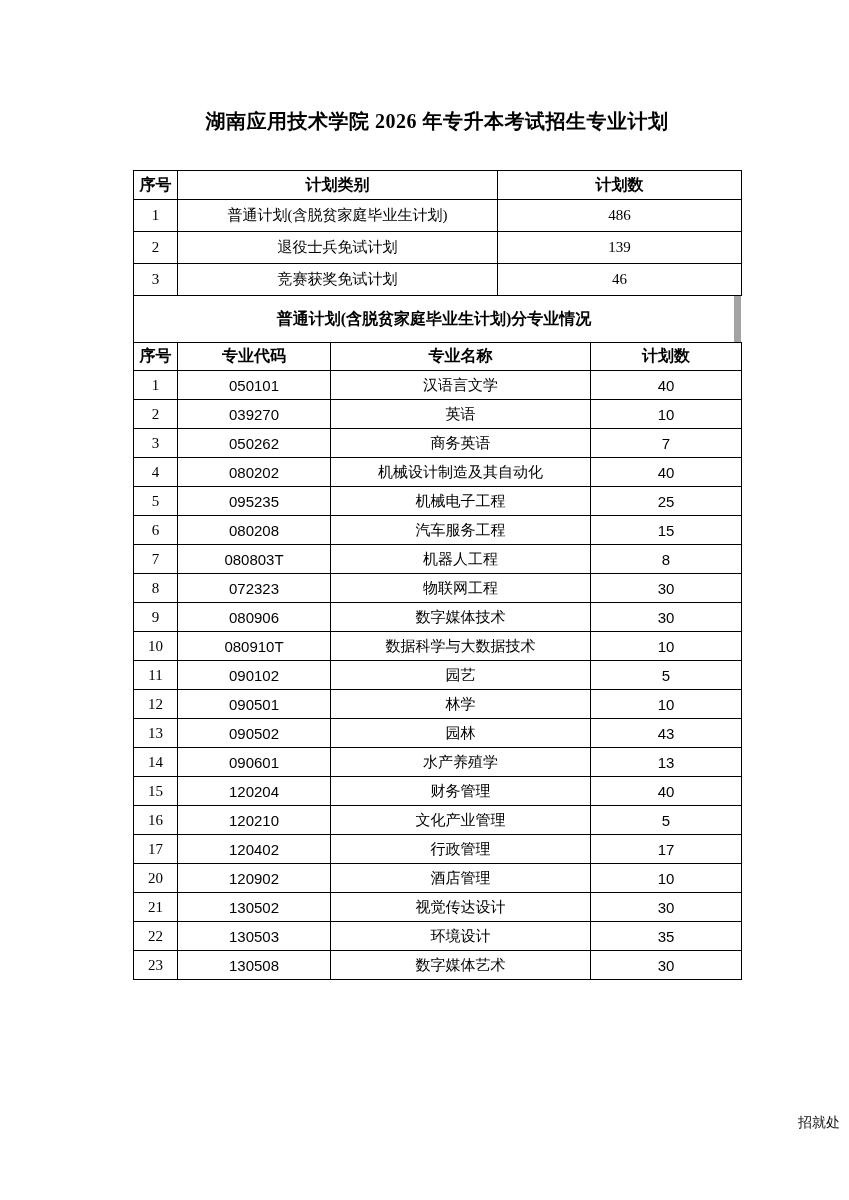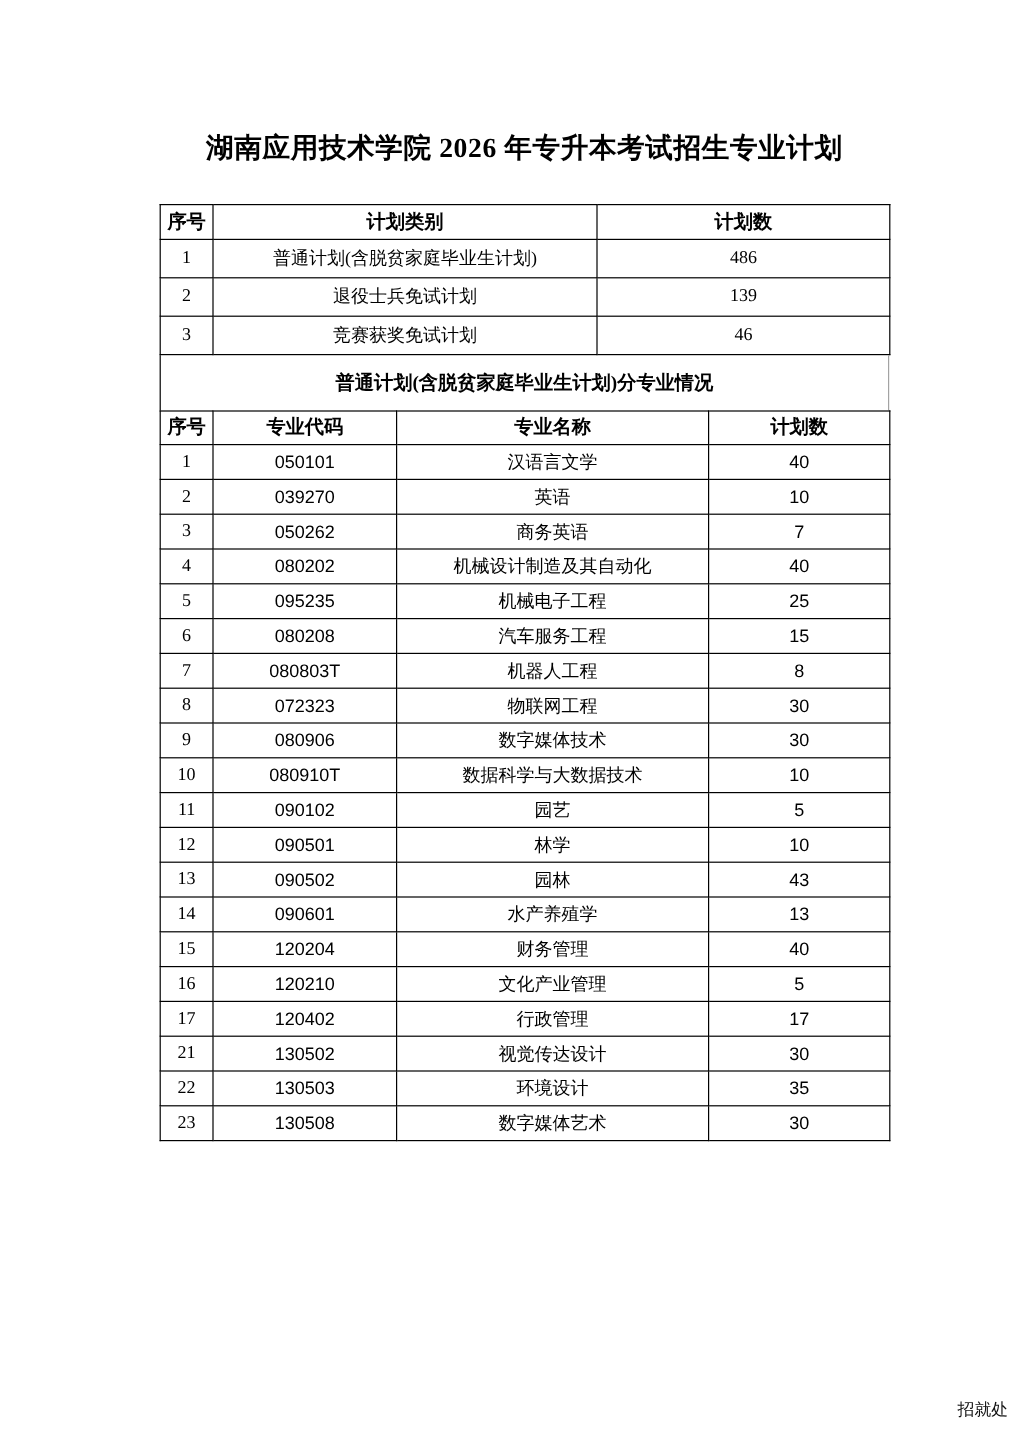--- a/index.html
+++ b/index.html
@@ -12,21 +12,21 @@
     color: #000000;
     overflow: hidden;
   }
   .title {
     position: absolute;
     left: 133px;
     width: 608px;
     top: 108px;
     margin: 0;
     text-align: center;
-    font-size: 23px;
+    font-size: 20px;
     font-weight: bold;
     letter-spacing: 0.5px;
     font-family: "Liberation Serif", serif;
   }
   .tables {
     position: absolute;
     left: 133px;
     top: 170px;
     width: 608px;
   }
@@ -48,40 +48,40 @@
     font-size: 16px;
     font-family: "Liberation Serif", serif;
   }
   
   .summary thead tr { height: 29px; }
   .summary tbody tr { height: 32px; }
   .summary td { font-size: 15px; font-family: "Liberation Serif", serif; }
   
   .section {
     border-left: 1px solid #000000;
-    border-right: 1px solid #a3a3a3;
+    border-right: 7px solid #a3a3a3;
     height: 46px;
     display: flex;
     align-items: center;
     justify-content: center;
     font-size: 16px;
     font-weight: bold;
     font-family: "Liberation Serif", serif;
   }
   
   .detail thead tr { height: 28px; }
   .detail tbody tr { height: 29px; }
   .detail td { font-size: 15px; }
   .detail td.col0 { font-family: "Liberation Serif", serif; }
   .detail td.col1 { font-family: "Liberation Sans", sans-serif; }
   .detail td.col2 { font-family: "Liberation Serif", serif; }
   .detail td.col3 { font-family: "Liberation Sans", sans-serif; }
   .footer-note {
     position: absolute;
-    top: 1166px;
+    top: 1114px;
     right: 9px;
     font-size: 14px;
     color: #111111;
     font-family: Liberation Serif, serif;
   }
 </style>
 </head>
 <body>
 
 <div class="page">
@@ -236,20 +236,26 @@
             <td class="col2">文化产业管理</td>
             <td class="col3">5</td>
           </tr>
           <tr>
             <td class="col0">17</td>
             <td class="col1">120402</td>
             <td class="col2">行政管理</td>
             <td class="col3">17</td>
           </tr>
           <tr>
+            <td class="col0">20</td>
+            <td class="col1">120902</td>
+            <td class="col2">酒店管理</td>
+            <td class="col3">10</td>
+          </tr>
+          <tr>
             <td class="col0">21</td>
             <td class="col1">130502</td>
             <td class="col2">视觉传达设计</td>
             <td class="col3">30</td>
           </tr>
           <tr>
             <td class="col0">22</td>
             <td class="col1">130503</td>
             <td class="col2">环境设计</td>
             <td class="col3">35</td>

